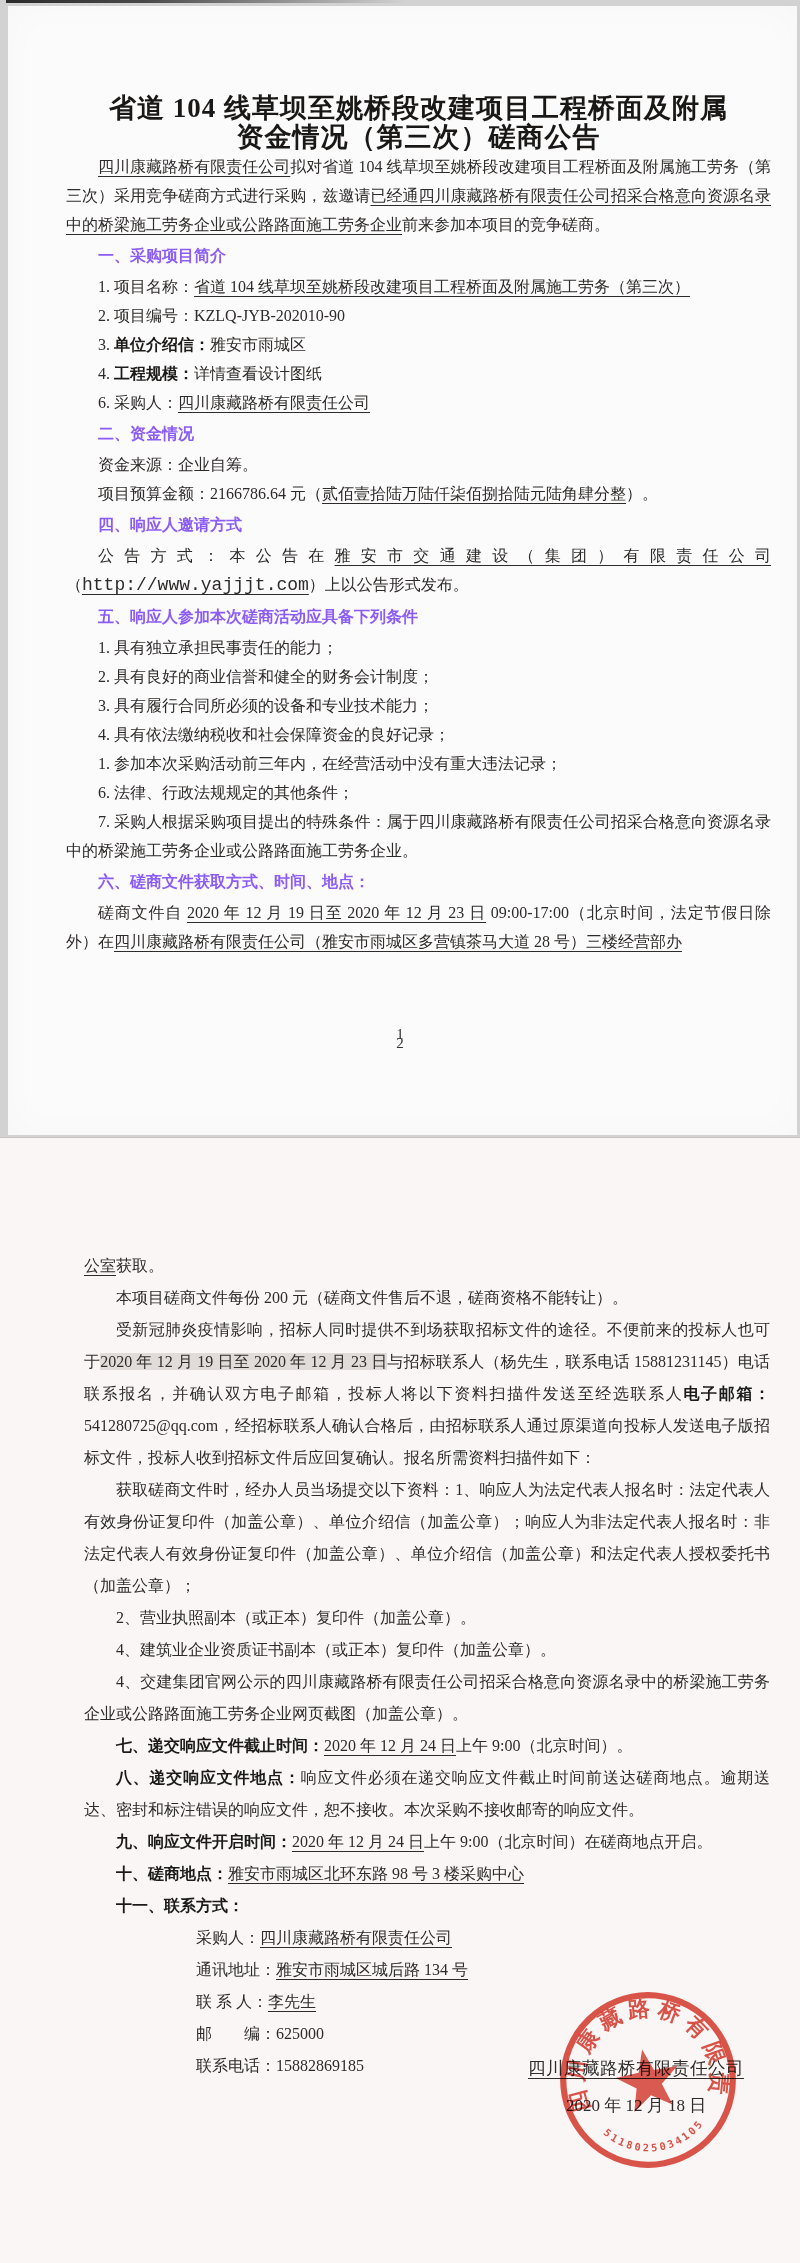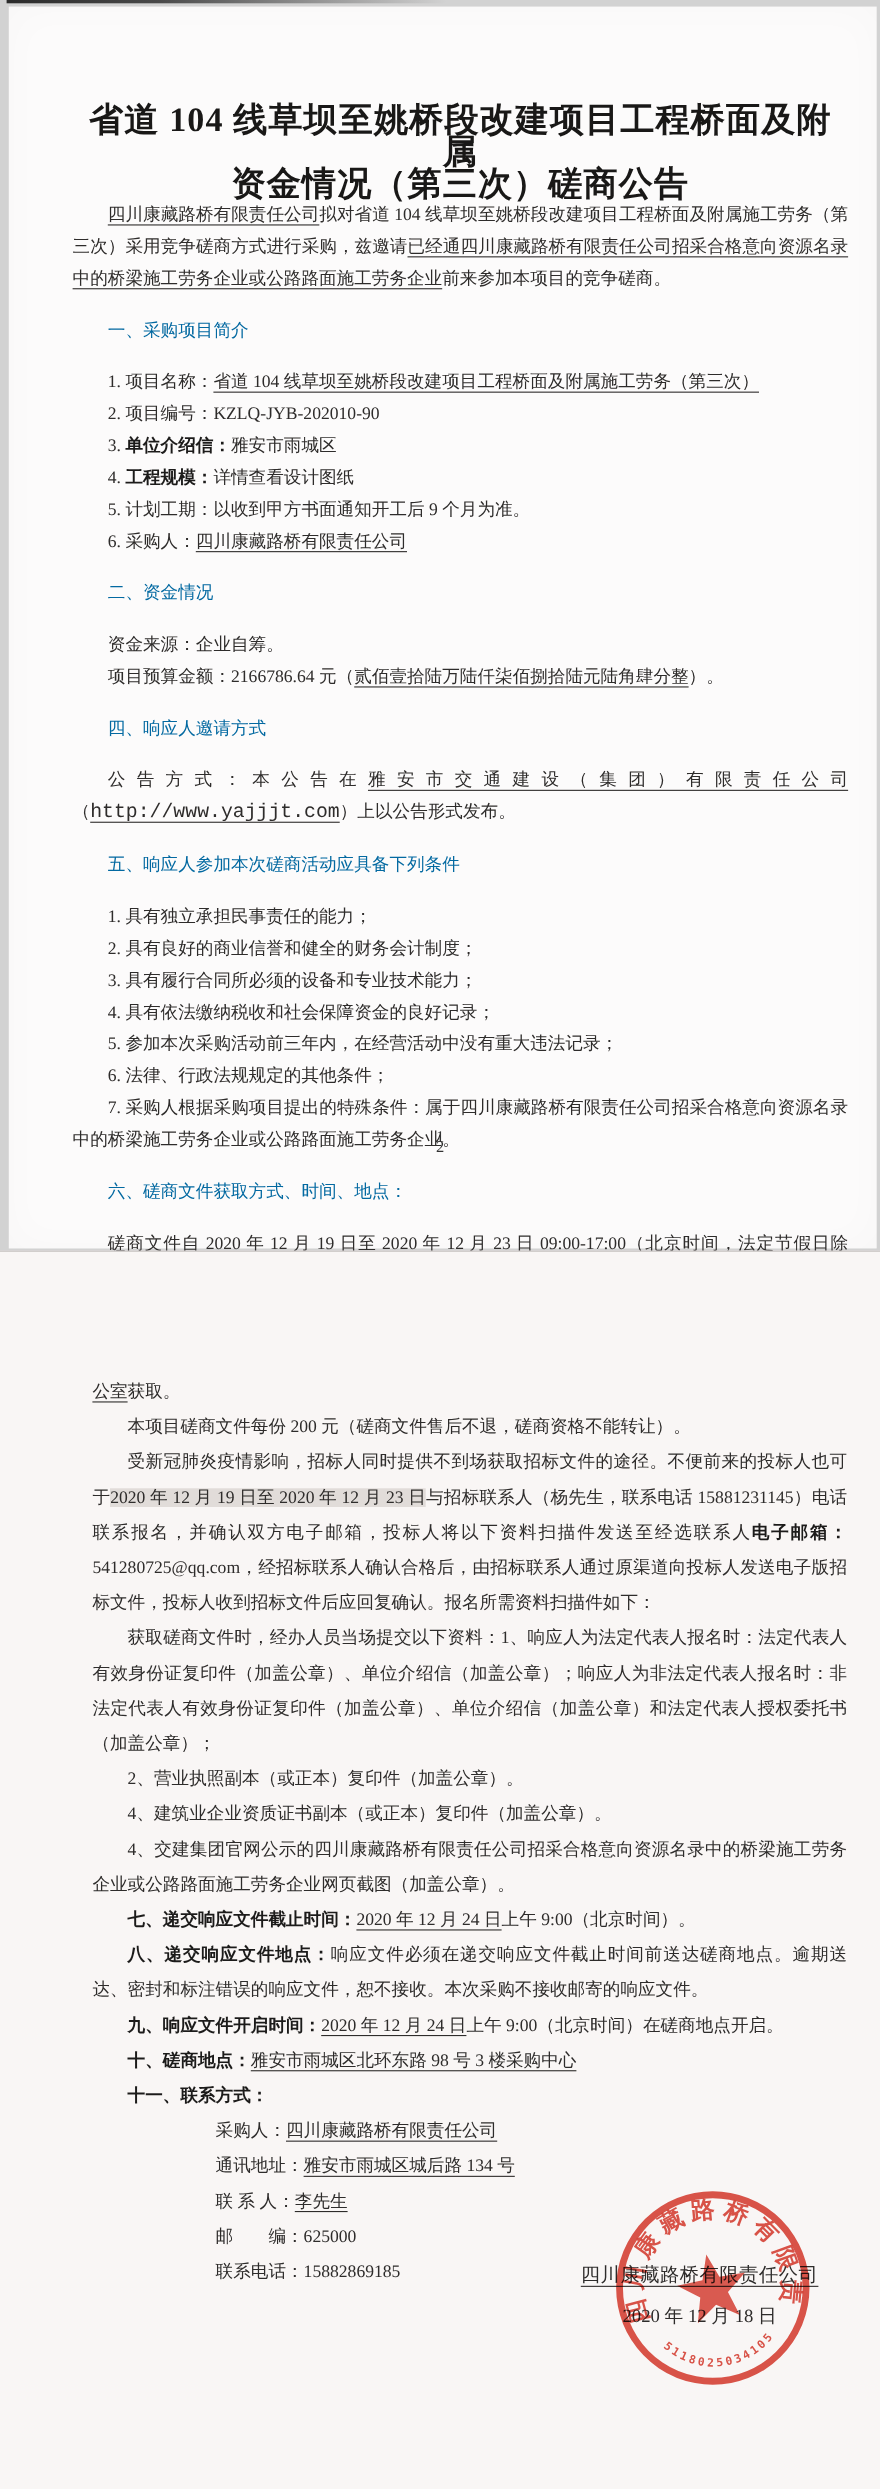--- a/index.html
+++ b/index.html
@@ -8,26 +8,26 @@
   .page{position:absolute;box-sizing:border-box;}
   #page1{left:8px;top:6px;width:789px;height:1129px;background:#fcfbfb;padding:88px 26px 0 58px;
          box-shadow:inset 0 0 40px rgba(0,0,0,0.02);}
   #page2{left:0;top:1137px;width:800px;height:1252px;background:#f9f6f5;padding:112px 30px 0 84px;
          border-top:1px solid #c9c4c2;}
   .topline{position:absolute;top:0;left:6px;width:400px;height:3px;
          background:linear-gradient(to right,#2b2b2b 0%,#4a4a4a 35%,rgba(60,60,60,0) 100%);}
   .blk{font-size:16px;text-align:justify;}
   #page1 .blk{line-height:29px;}
   #page2 .blk{line-height:32px;}
-  .title{font-size:31px;font-weight:bold;text-align:center;line-height:50px;text-indent:0;
+  .title{font-size:27px;font-weight:bold;text-align:center;line-height:50px;text-indent:0;
          letter-spacing:1px;color:#191817;}
   .p{text-indent:2em;}
   .cont{text-indent:0;}
-  .h{text-indent:2em;font-weight:normal;font-family:"Liberation Sans","DejaVu Sans",sans-serif;
-     color:#0369a1;margin:18px 0;}
+  .h{text-indent:2em;font-weight:bold;font-family:"Liberation Sans","DejaVu Sans",sans-serif;
+     color:#8b5cf6;margin:2px 0;}
   .contact{text-indent:7em;}
   .u{text-decoration:underline;text-underline-offset:4px;text-decoration-thickness:1px;}
   .b{font-weight:bold;font-family:"Liberation Sans","DejaVu Sans",sans-serif;color:#1c1b1a;}
   .hl{background:#e1dcd9;}
   .mono{font-family:"Liberation Mono","DejaVu Sans Mono",monospace;font-size:18px;}
   .pnum{position:absolute;left:0;right:0;text-align:center;font-size:15px;color:#333;}
   #pnum1{top:1026px;}
   #pnum2{top:1035px;}
   .sig{position:absolute;top:912px;right:56px;text-align:center;line-height:37px;z-index:1;}
   .sig .company{font-size:17.5px;letter-spacing:.5px;}
@@ -44,33 +44,32 @@
   <div class="page" id="page1">
     <div>
         <div class="blk title"><span>省道 104 线草坝至姚桥段改建项目工程桥面及附属</span></div>
         <div class="blk title"><span>资金情况（第三次）磋商公告</span></div>
         <div class="blk p"><span class="u">四川康藏路桥有限责任公司</span><span>拟对省道 104 线草坝至姚桥段改建项目工程桥面及附属施工劳务（第三次）采用竞争磋商方式进行采购，兹邀请</span><span class="u">已经通四川康藏路桥有限责任公司招采合格意向资源名录中的桥梁施工劳务企业或公路路面施工劳务企业</span><span>前来参加本项目的竞争磋商。</span></div>
         <div class="blk h"><span>一、采购项目简介</span></div>
         <div class="blk p"><span>1. 项目名称：</span><span class="u">省道 104 线草坝至姚桥段改建项目工程桥面及附属施工劳务（第三次）</span></div>
         <div class="blk p"><span>2. 项目编号：KZLQ-JYB-202010-90</span></div>
         <div class="blk p"><span>3. </span><span class="b">单位介绍信：</span><span>雅安市雨城区</span></div>
         <div class="blk p"><span>4. </span><span class="b">工程规模：</span><span>详情查看设计图纸</span></div>
-        <div class="blk p"><span>5. 计划工期：以收到甲方书面通知开工后 9 个月为准。</span></div>
         <div class="blk p"><span>6. 采购人：</span><span class="u">四川康藏路桥有限责任公司</span></div>
         <div class="blk h"><span>二、资金情况</span></div>
         <div class="blk p"><span>资金来源：企业自筹。</span></div>
         <div class="blk p"><span>项目预算金额：2166786.64 元（</span><span class="u">贰佰壹拾陆万陆仟柒佰捌拾陆元陆角肆分整</span><span>）。</span></div>
         <div class="blk h"><span>四、响应人邀请方式</span></div>
         <div class="blk p"><span>公告方式：本公告在</span><span class="u">雅安市交通建设（集团）有限责任公司</span><span>（</span><span class="u mono">http://www.yajjjt.com</span><span>）上以公告形式发布。</span></div>
         <div class="blk h"><span>五、响应人参加本次磋商活动应具备下列条件</span></div>
         <div class="blk p"><span>1. 具有独立承担民事责任的能力；</span></div>
         <div class="blk p"><span>2. 具有良好的商业信誉和健全的财务会计制度；</span></div>
         <div class="blk p"><span>3. 具有履行合同所必须的设备和专业技术能力；</span></div>
         <div class="blk p"><span>4. 具有依法缴纳税收和社会保障资金的良好记录；</span></div>
-        <div class="blk p"><span>5. 参加本次采购活动前三年内，在经营活动中没有重大违法记录；</span></div>
+        <div class="blk p"><span>1. 参加本次采购活动前三年内，在经营活动中没有重大违法记录；</span></div>
         <div class="blk p"><span>6. 法律、行政法规规定的其他条件；</span></div>
         <div class="blk p"><span>7. 采购人根据采购项目提出的特殊条件：属于四川康藏路桥有限责任公司招采合格意向资源名录中的桥梁施工劳务企业或公路路面施工劳务企业。</span></div>
         <div class="blk h"><span>六、磋商文件获取方式、时间、地点：</span></div>
         <div class="blk p"><span>磋商文件自 </span><span class="u">2020 年 12 月 19 日至 2020 年 12 月 23 日</span><span> 09:00-17:00（北京时间，法定节假日除外）在</span><span class="u">四川康藏路桥有限责任公司（雅安市雨城区多营镇茶马大道 28 号）三楼经营部办</span></div>
       </div>
   </div>
   <div class="pnum" id="pnum1">1</div>
 
   <div class="page" id="page2">
     <div>

